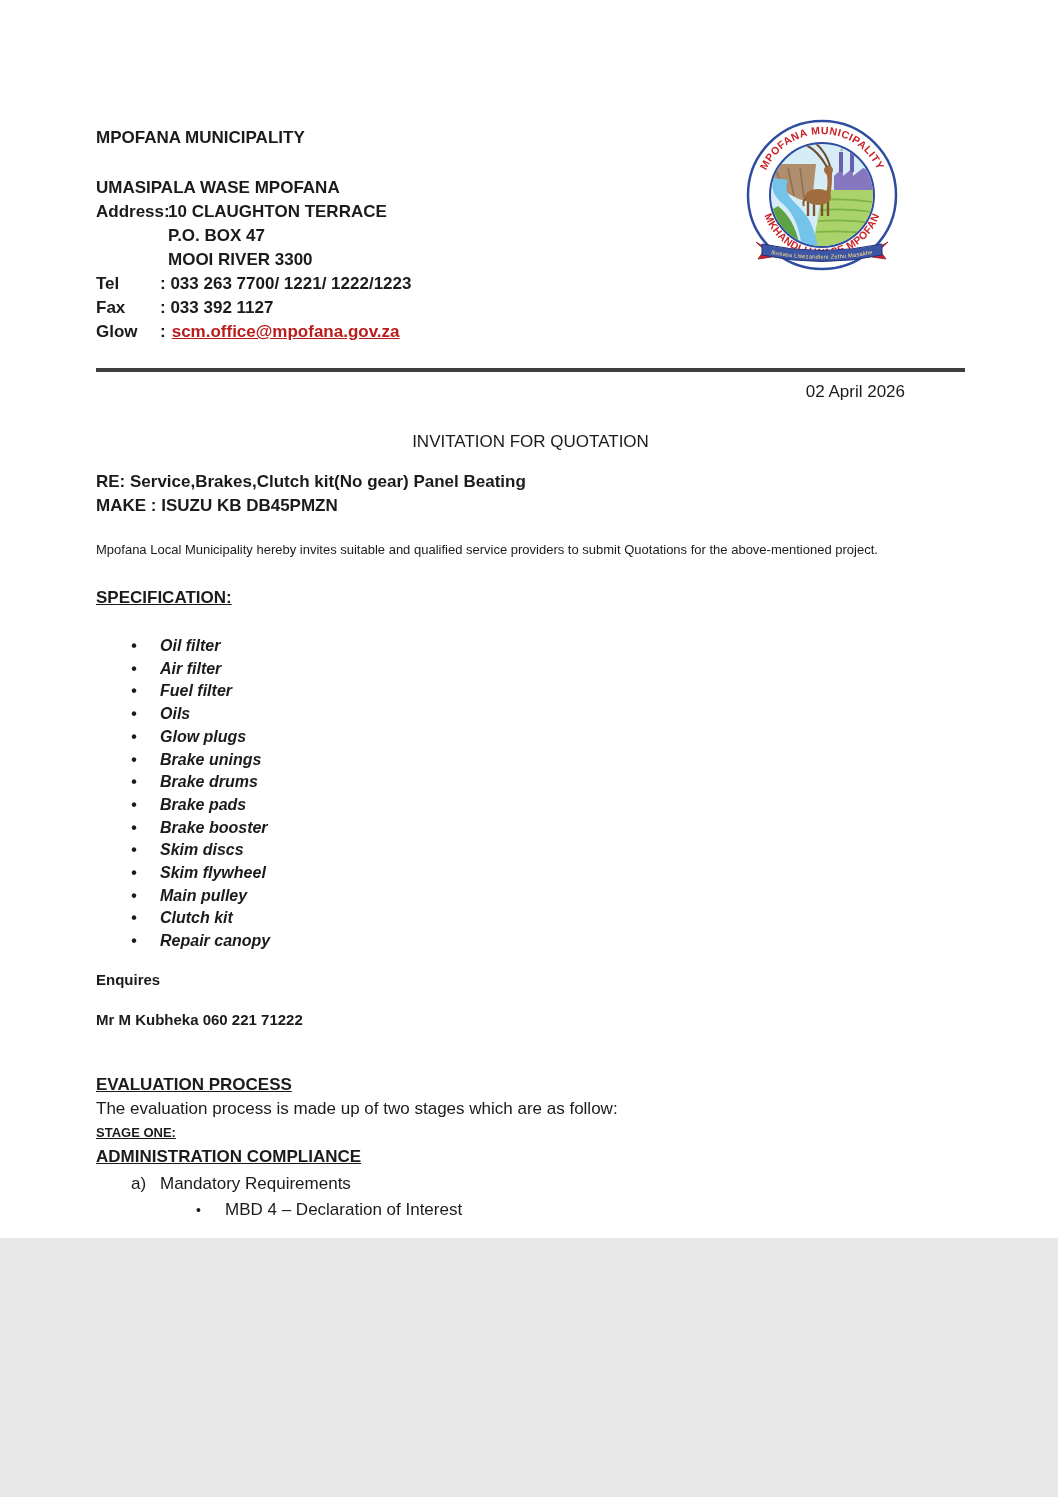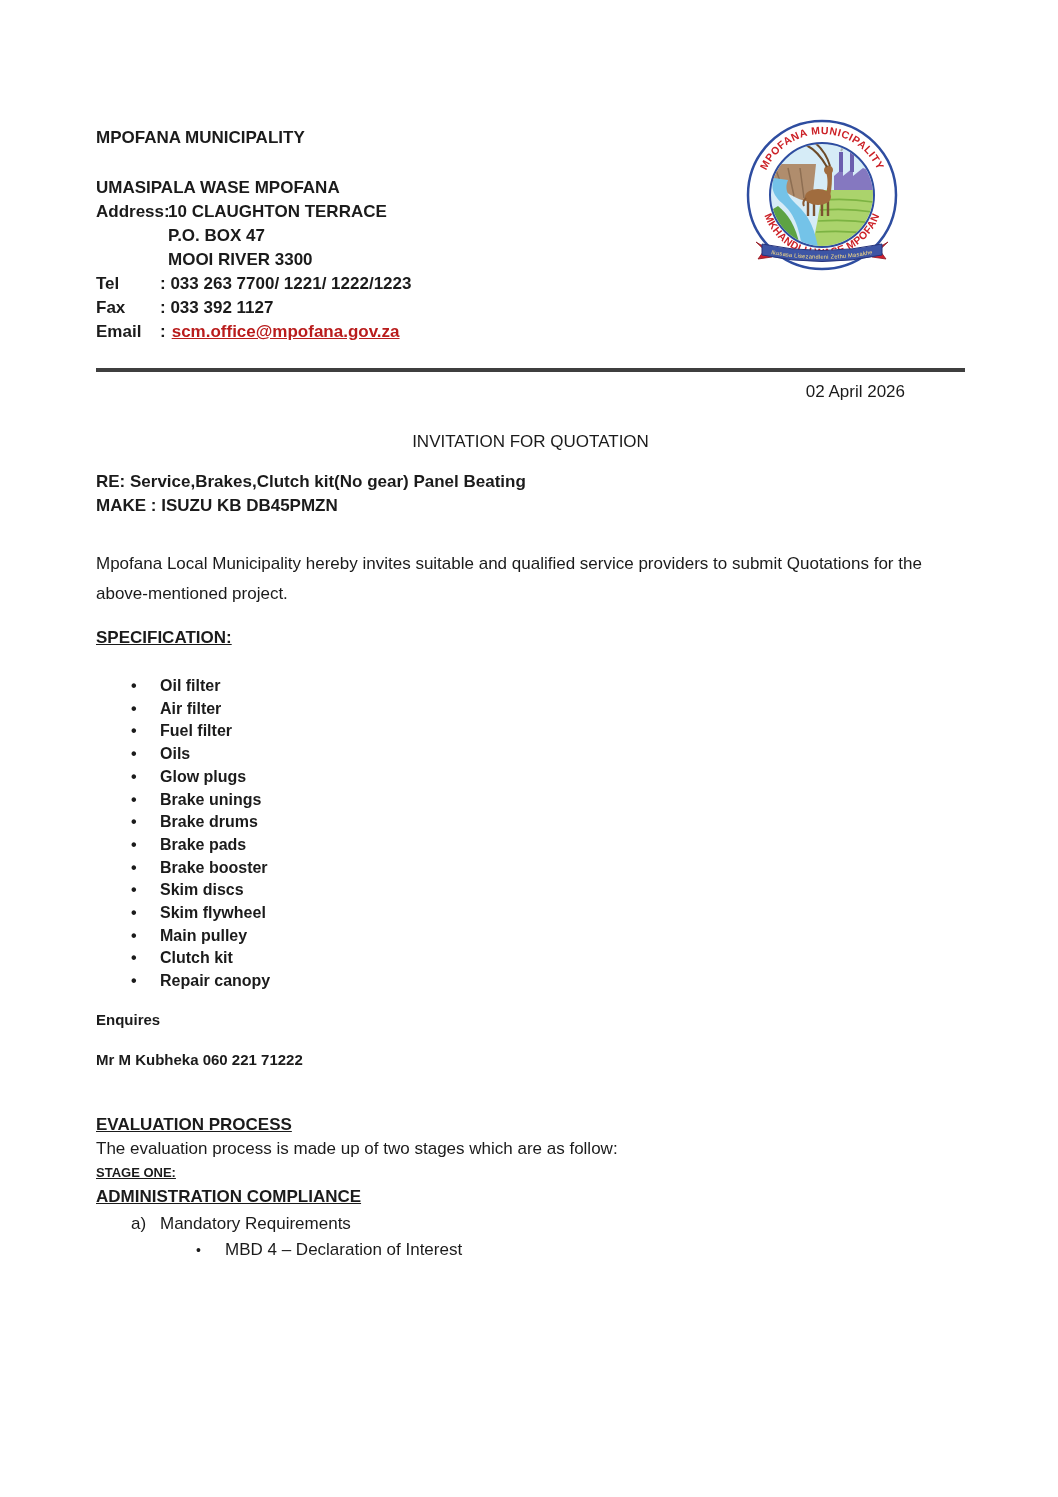--- a/index.html
+++ b/index.html
@@ -1,18 +1,18 @@
 <!DOCTYPE html>
 <html><head>
 <meta charset="utf-8">
 <style>
   html,body{margin:0;padding:0;background:#e8e8e8;}
   .page{
     position:relative;
-    width:1058px;height:1497px;
+    width:1058px;height:1238px;
     margin:0 auto;
     background:#ffffff;
     font-family:"Liberation Sans",sans-serif;
     color:#1b1b1b;
     overflow:hidden;
   }
   .content{padding:0 93px 0 96px;}
 
   
   .header-block{padding-top:126px;position:relative;}
@@ -27,25 +27,25 @@
   .logo-wrap{position:absolute;top:118px;left:742px;width:160px;height:158px;}
 
   
   .divider{margin-top:24px;border:0;border-top:4px solid #3f3f3f;width:869px;}
   .date-line{margin-top:7px;text-align:right;padding-right:60px;font-size:17px;line-height:24px;}
 
   
   .doc-title{margin-top:26px;text-align:center;font-size:17px;line-height:24px;}
   .subject-block{margin-top:16px;font-weight:bold;font-size:17px;line-height:24px;}
 
-  .intro-par{margin-top:31px;font-size:17px;line-height:30px;max-width:872px;}
+  .intro-par{margin-top:11px;font-size:13px;line-height:41px;max-width:872px;}
 
   
   .section-heading{margin-top:16px;font-size:17px;font-weight:bold;text-decoration:underline;line-height:24px;}
-  .spec-list{margin:25px 0 8px 0;padding:0 0 0 64px;list-style:none;}
+  .spec-list{margin:25px 0 8px 0;padding:0 0 0 64px;list-style:none;font-style:italic;}
   .spec-list li{position:relative;font-size:16px;font-weight:bold;line-height:22.7px;}
   .spec-list li::before{content:"\2022";position:absolute;left:-29px;font-size:16px;}
 
   
   .enquires-heading{margin-top:15px;font-size:15px;font-weight:bold;line-height:24px;}
   .enquires-contact{margin-top:16px;font-size:15px;font-weight:bold;line-height:24px;}
 
   
   .eval-heading{margin-top:41px;font-size:17px;font-weight:bold;text-decoration:underline;line-height:24px;}
   .eval-intro{font-size:17px;line-height:24px;}
@@ -87,21 +87,21 @@
         </div>
         <div class="hdr-row">
           <span class="hdr-label">Tel</span>
           <span>: 033 263 7700/ 1221/ 1222/1223</span>
         </div>
         <div class="hdr-row">
           <span class="hdr-label">Fax</span>
           <span>: 033 392 1127</span>
         </div>
         <div class="hdr-row">
-          <span class="hdr-label">Email</span>
+          <span class="hdr-label">Glow</span>
           <span class="email-sep">:</span>
           <a href="#" class="email-link">scm.office@mpofana.gov.za</a>
         </div>
       </div>
     </div>
   </div>
 
   <div class="logo-wrap">
     <svg class="logo-svg" width="160" height="158" viewBox="0 0 160 158">
       <defs>

